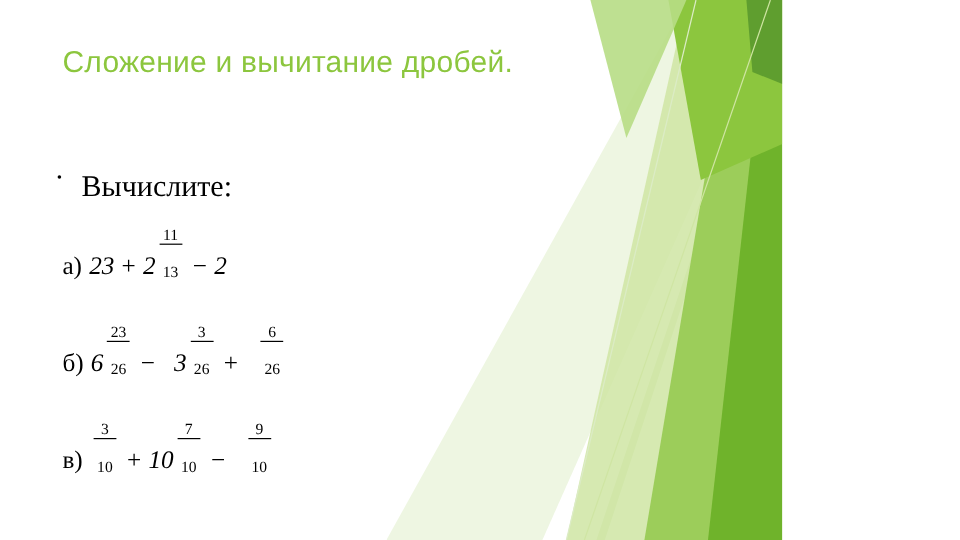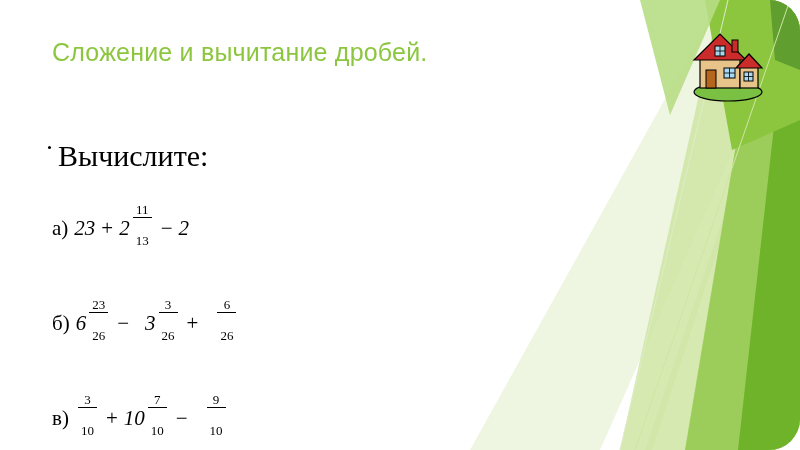--- a/index.html
+++ b/index.html
@@ -8,25 +8,24 @@
   }
   body {
     width: 800px;
     height: 450px;
     background: #ffffff;
     font-family: "Liberation Serif", serif;
     overflow: hidden;
   }
   .slide {
     position: relative;
-    width: 800px;
+    width: 652px;
     height: 450px;
     background: #ffffff;
     overflow: hidden;
-    border-radius: 31px;
   }
 
   
   .deco {
     position: absolute;
     top: 0;
     right: 0;
     width: 330px;
     height: 450px;
     overflow: hidden;
@@ -56,23 +55,23 @@
   .bullet-dot {
     position: absolute;
     left: -4px;
     top: 6px;
     width: 3px;
     height: 3px;
     background: #000;
     border-radius: 50%;
   }
   .lead {
-    font-size: 30px;
+    font-size: 25px;
     line-height: 32px;
-    margin: 0 0 18px 6px;
+    margin: 0 0 18px 16px;
     font-family: "Liberation Serif", serif;
   }
   .expr {
     font-size: 21px;
     line-height: 26px;
     margin: 0 0 20px 0;
     display: flex;
     align-items: center;
     flex-wrap: nowrap;
     white-space: nowrap;
@@ -94,21 +93,20 @@
     align-items: center;
     vertical-align: middle;
     margin: 0 3px;
     font-size: 13px;
     line-height: 14px;
     position: relative;
     top: -1px;
   }
   .frac .n {
     padding: 0 3px;
-    margin-top: 14px;
   }
   .frac .d {
     padding: 16px 3px;
     border-top: 1px solid #000;
   }
   .gap {
     display: inline-block;
     width: 10px;
   }
 

